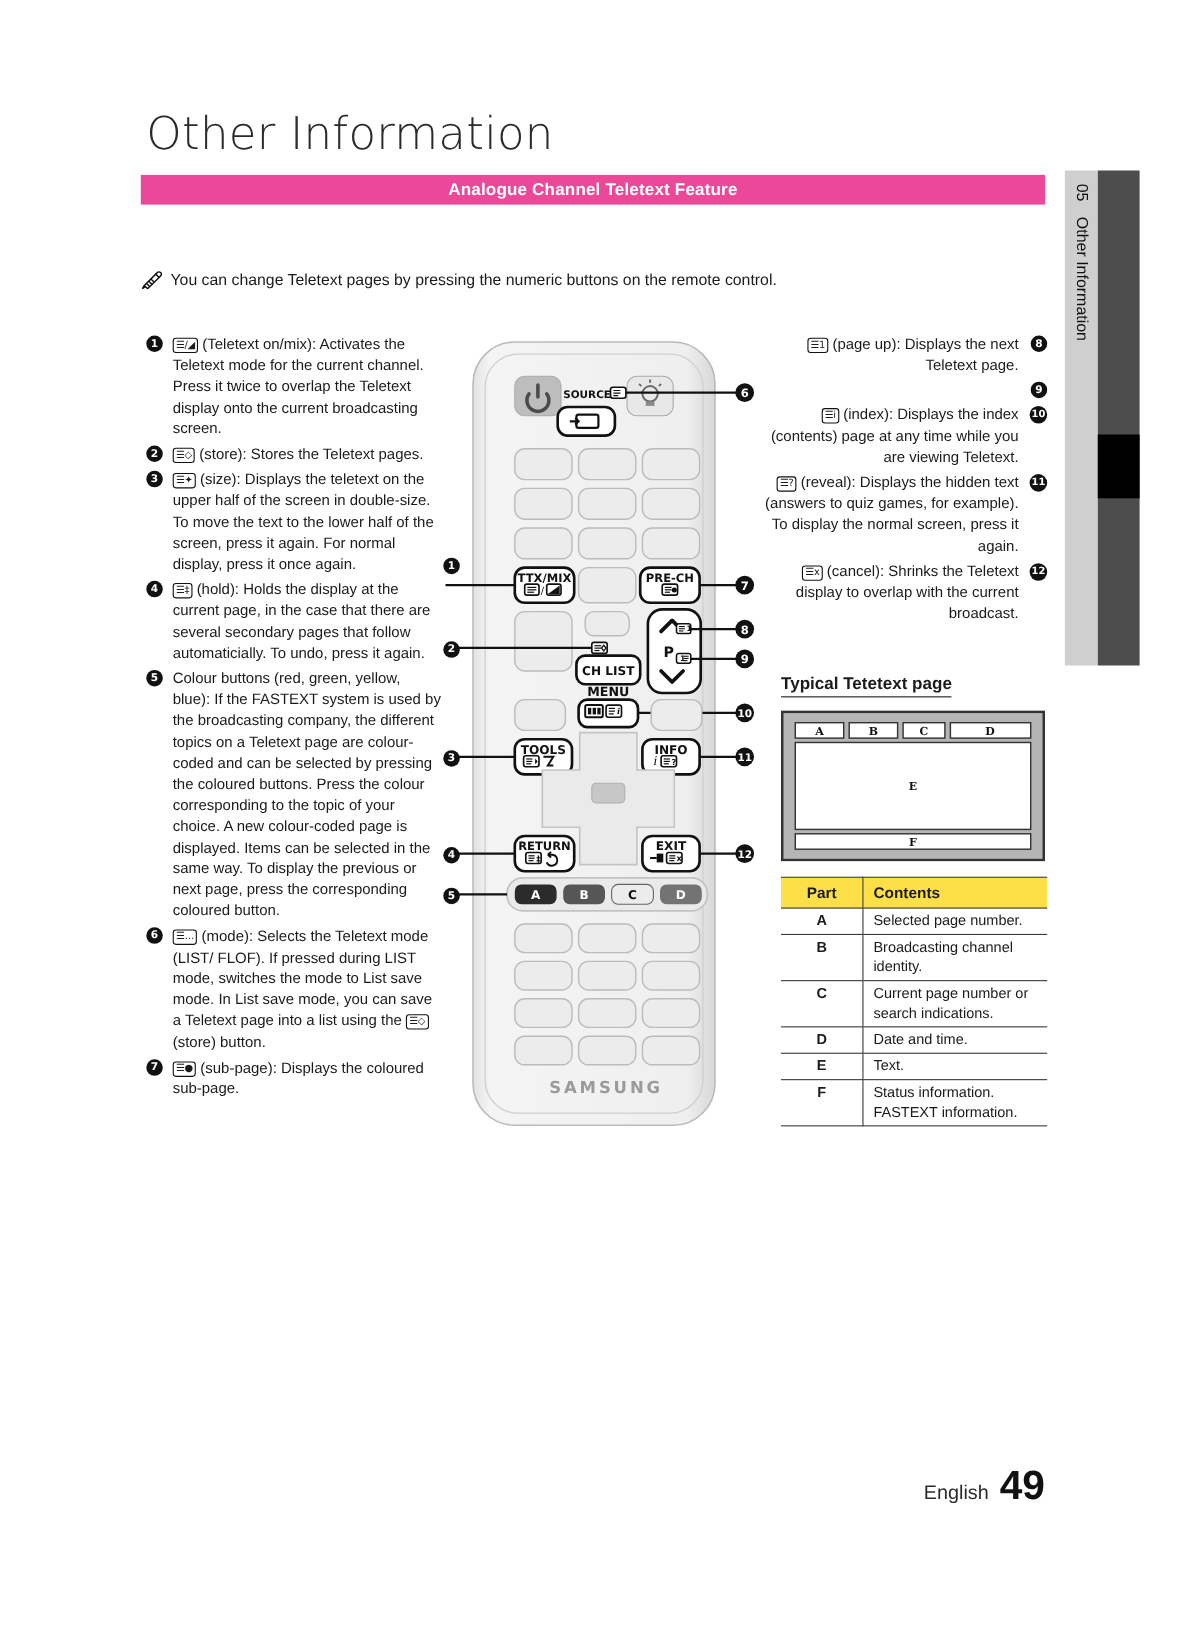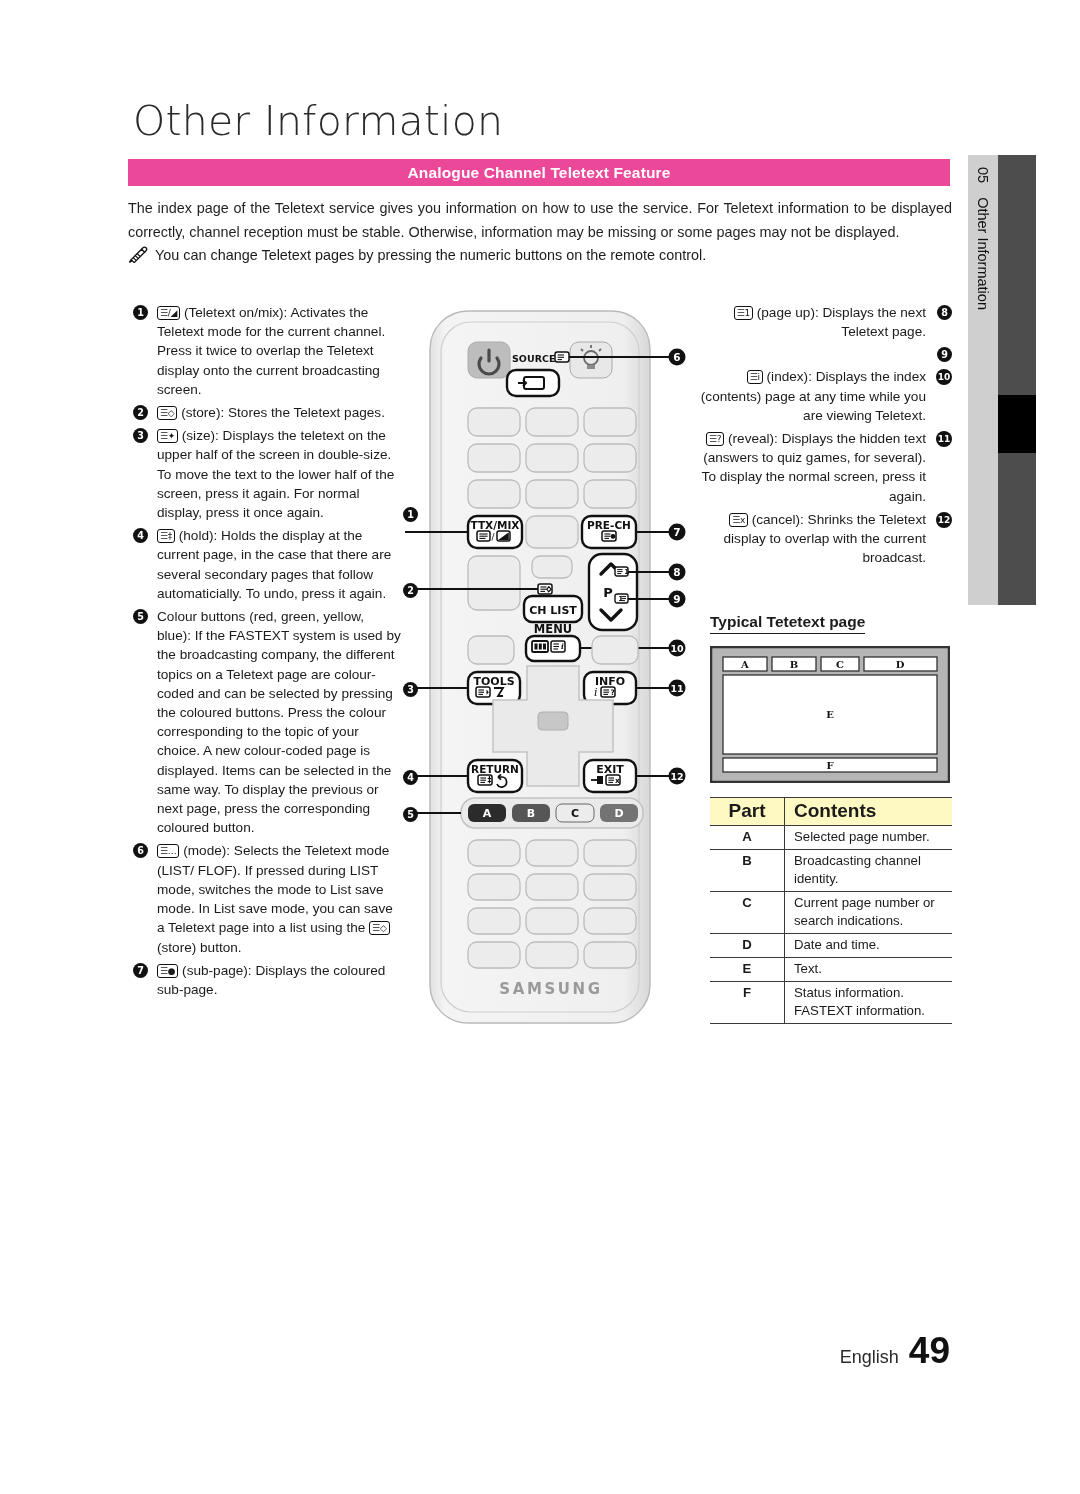--- a/index.html
+++ b/index.html
@@ -52,21 +52,21 @@
   
   .tt-title{position:absolute;left:710px;top:613px;font-size:15.5px;font-weight:bold;
      color:#1b1b1b;border-bottom:1.6px solid #1b1b1b;padding-bottom:2px;}
   .tt-diagram{position:absolute;left:710px;top:646px;width:240px;height:137px;}
 
   
   .tbl{position:absolute;left:710px;top:797px;width:242px;border-collapse:collapse;
        font-size:13.2px;}
   .tbl th,.tbl td{border-top:1.4px solid #3a3a3a;border-bottom:1.4px solid #3a3a3a;
        padding:2px 0 3px 0;vertical-align:top;line-height:18px;}
-  .tbl th{background:#fef9c3;font-weight:bold;font-size:19px;padding:4px 0 5px 0;}
+  .tbl th{background:#fde047;font-weight:bold;font-size:14px;padding:4px 0 5px 0;}
   .tbl .c-part{width:74px;text-align:center;font-weight:bold;
        border-right:1.4px solid #3a3a3a;}
   .tbl th.c-part{border-right:1.4px solid #3a3a3a;}
   .tbl .c-cont{padding-left:9px;}
   .tbl th.c-cont{padding-left:9px;text-align:left;}
 
   
   .side-tab{position:absolute;left:968px;top:155px;width:30px;height:450px;
      background:#cfcfcf;}
   .side-tab-label{position:absolute;left:-210px;top:210px;width:450px;height:30px;
@@ -87,21 +87,20 @@
 <body>
 
 <div class="page">
 
   <div class="page-title">Other Information</div>
 
   <div class="section-bar">
     <span>Analogue Channel Teletext Feature</span>
   </div>
 
-  <div class="intro">The index page of the Teletext service gives you information on how to use the service. For Teletext information to be displayed correctly, channel reception must be stable. Otherwise, information may be missing or some pages may not be displayed.</div>
 
   <div class="note-row">
     <span class="pencil">
       <svg width="20" height="18" viewBox="0 0 20 18">
         <g fill="none" stroke="#111" stroke-width="1.3">
           <path d="M3.2 14.6 L13.6 4.2 L16.6 7.2 L6.2 17.6 Z" fill="#fff"></path>
           <path d="M13.6 4.2 L15.0 2.8 A1.9 1.9 0 0 1 18.0 5.8 L16.6 7.2"></path>
           <path d="M3.2 14.6 L1.4 17.4 L4.2 15.6"></path>
           <path d="M5.0 12.4 L8.0 15.4 M7.0 10.4 L10.0 13.4 M9.0 8.4 L12.0 11.4"></path>
         </g>
@@ -189,21 +188,21 @@
       <span class="body">
         <span class="tk">☰i</span>
         <span>(index): Displays the index (contents) page at any time while you are viewing Teletext.</span>
       </span>
     </div>
 
     <div class="item">
       <span class="bullet"><span class="num wide">11</span></span>
       <span class="body">
         <span class="tk">☰?</span>
-        <span>(reveal): Displays the hidden text (answers to quiz games, for several). To display the normal screen, press it again.</span>
+        <span>(reveal): Displays the hidden text (answers to quiz games, for example). To display the normal screen, press it again.</span>
       </span>
     </div>
 
     <div class="item">
       <span class="bullet"><span class="num wide">12</span></span>
       <span class="body">
         <span class="tk">☰x</span>
         <span>(cancel): Shrinks the Teletext display to overlap with the current broadcast.</span>
       </span>
     </div>

